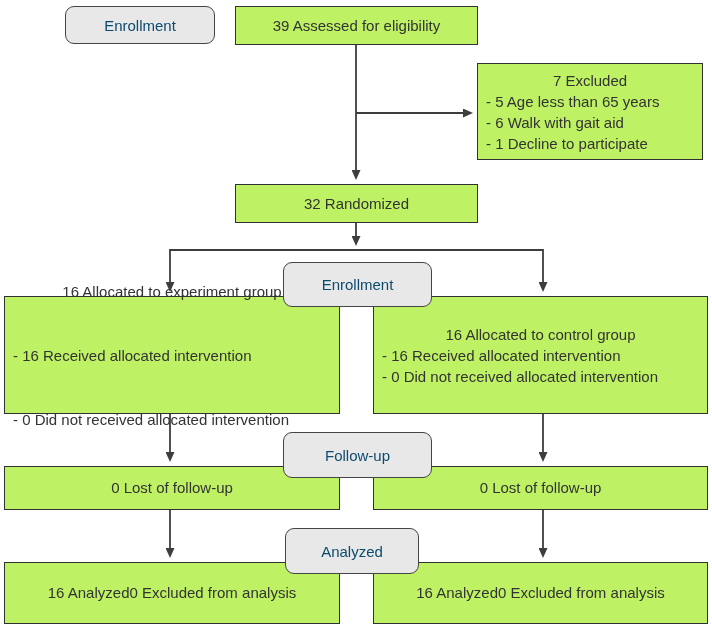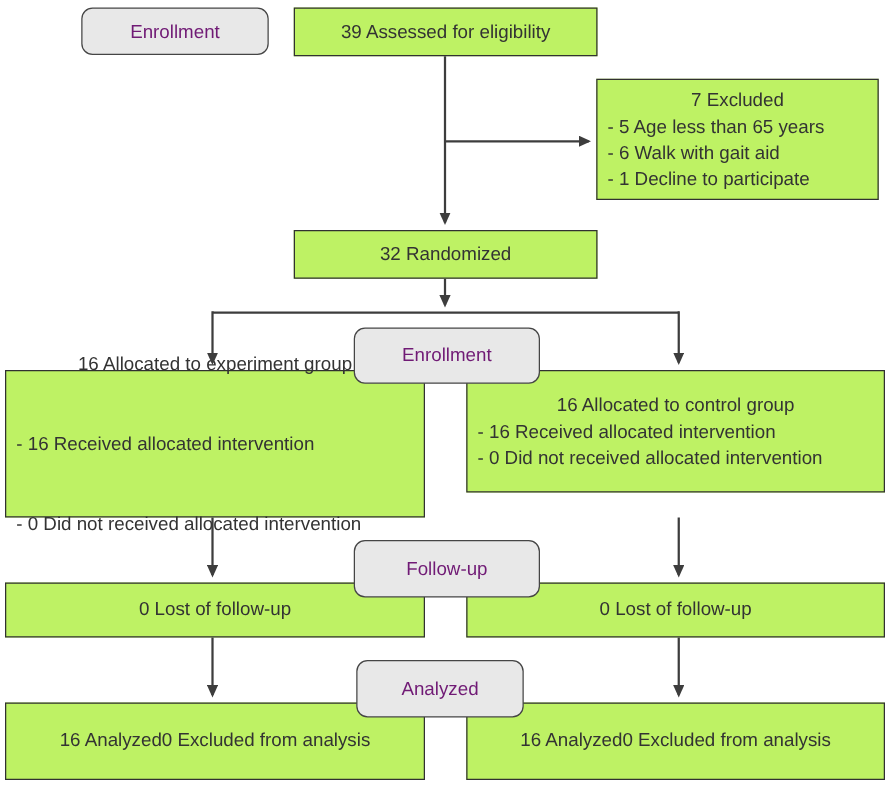--- a/index.html
+++ b/index.html
@@ -13,21 +13,21 @@
     position:absolute;background:#bef264;border:1.6px solid #313131;
     box-sizing:border-box;display:flex;align-items:center;justify-content:center;
     text-align:center;z-index:2;line-height:20px;
   }
   .box.multi{flex-direction:column;align-items:stretch;text-align:left;line-height:21px;}
   .box .title{text-align:center;}
   .box .item{padding-left:8px;white-space:nowrap;}
   .stage{
     position:absolute;background:#e8e8e8;border:1.6px solid #454545;border-radius:9px;
     box-sizing:border-box;display:flex;align-items:center;justify-content:center;
-    z-index:4;color:#701a75;
+    z-index:4;color:#0c4a6e;
   }
   .col2{display:flex;flex-direction:row;align-items:center;line-height:22px;}
 </style>
 </head>
 <body>
 
 <div class="canvas">
 
   <svg class="lines" width="712" height="635" viewBox="0 0 712 635">
     <defs>
@@ -67,21 +67,21 @@
   </div>
 
   <div class="box" style="left:235px;top:184px;width:243px;height:39px;">32 Randomized</div>
 
   <div class="box multi" style="left:4px;top:296px;width:336px;height:118px;gap:43px;">
     <div class="title">16 Allocated to experiment group</div>
     <div class="item">- 16 Received allocated intervention</div>
     <div class="item">- 0 Did not received allocated intervention</div>
   </div>
 
-  <div class="box multi" style="left:373px;top:296px;width:335px;height:98px;">
+  <div class="box multi" style="left:373px;top:296px;width:335px;height:118px;">
     <div class="title">16 Allocated to control group</div>
     <div class="item">- 16 Received allocated intervention</div>
     <div class="item">- 0 Did not received allocated intervention</div>
   </div>
 
   <div class="box" style="left:4px;top:466px;width:336px;height:44px;">0 Lost of follow-up</div>
 
   <div class="box" style="left:373px;top:466px;width:335px;height:44px;">0 Lost of follow-up</div>
 
   <div class="box" style="left:4px;top:562px;width:336px;height:62px;">

